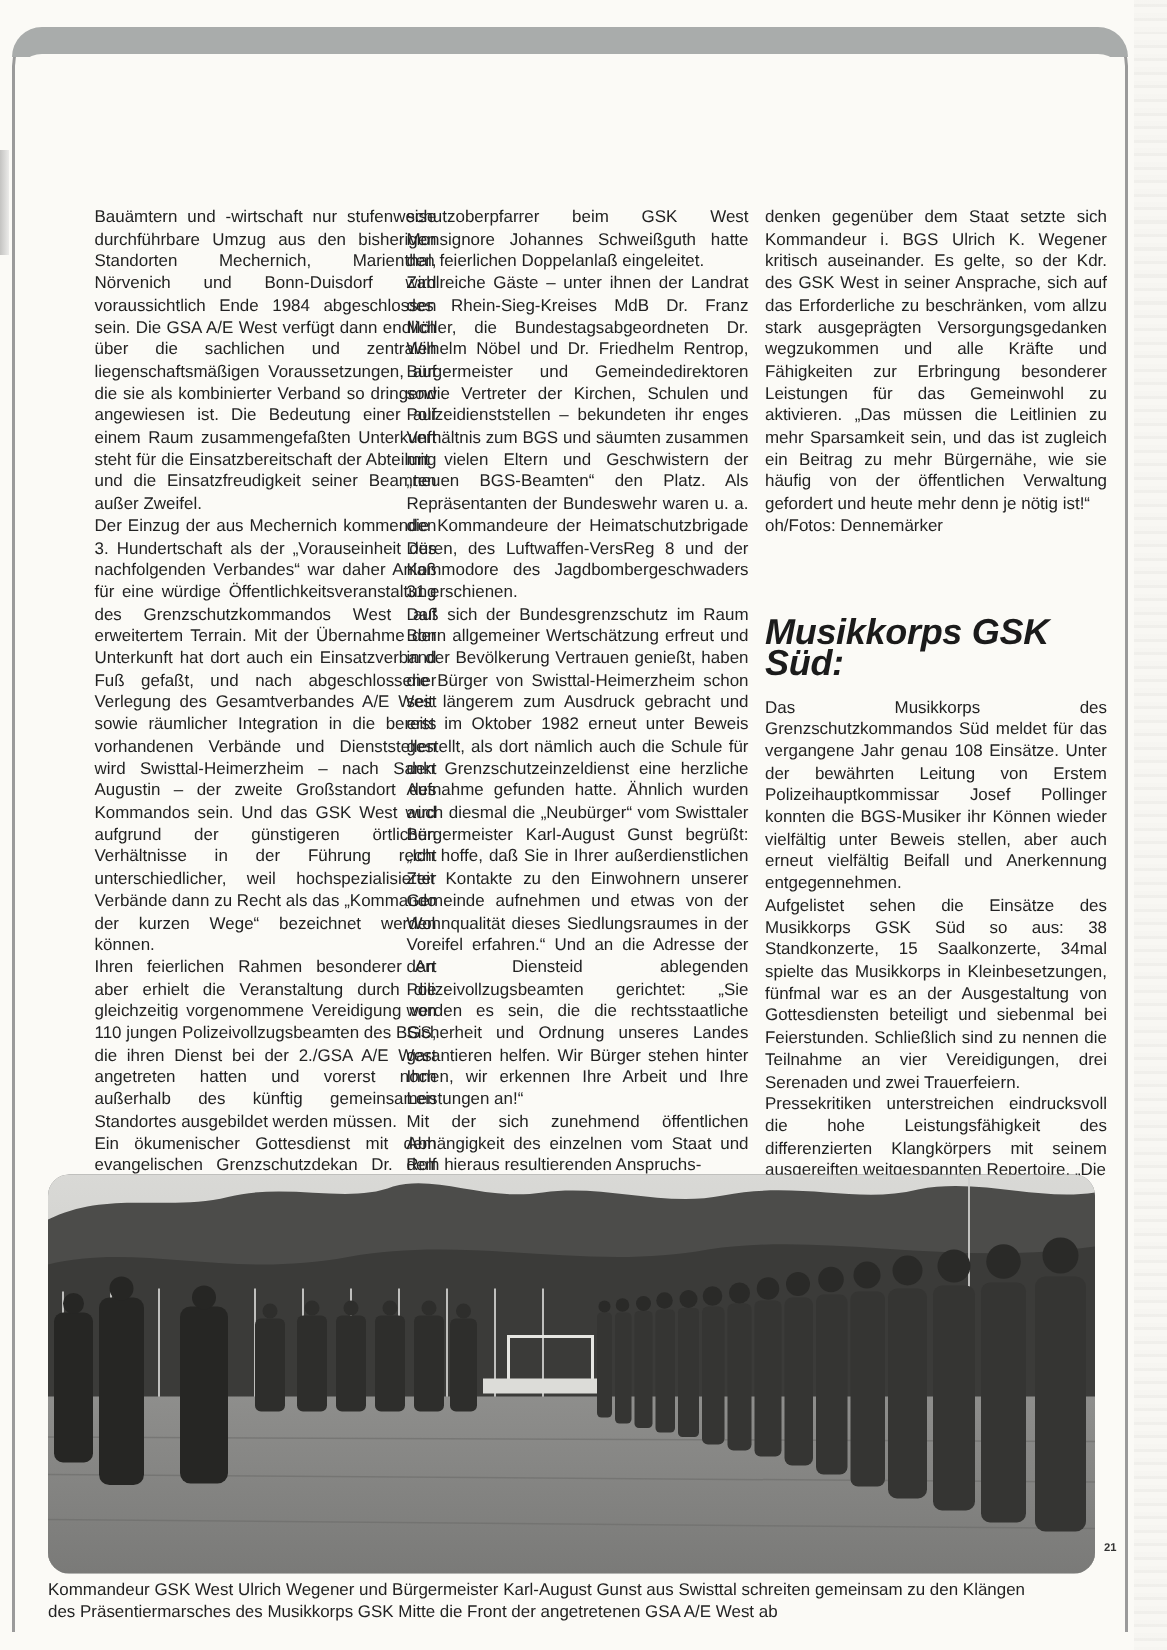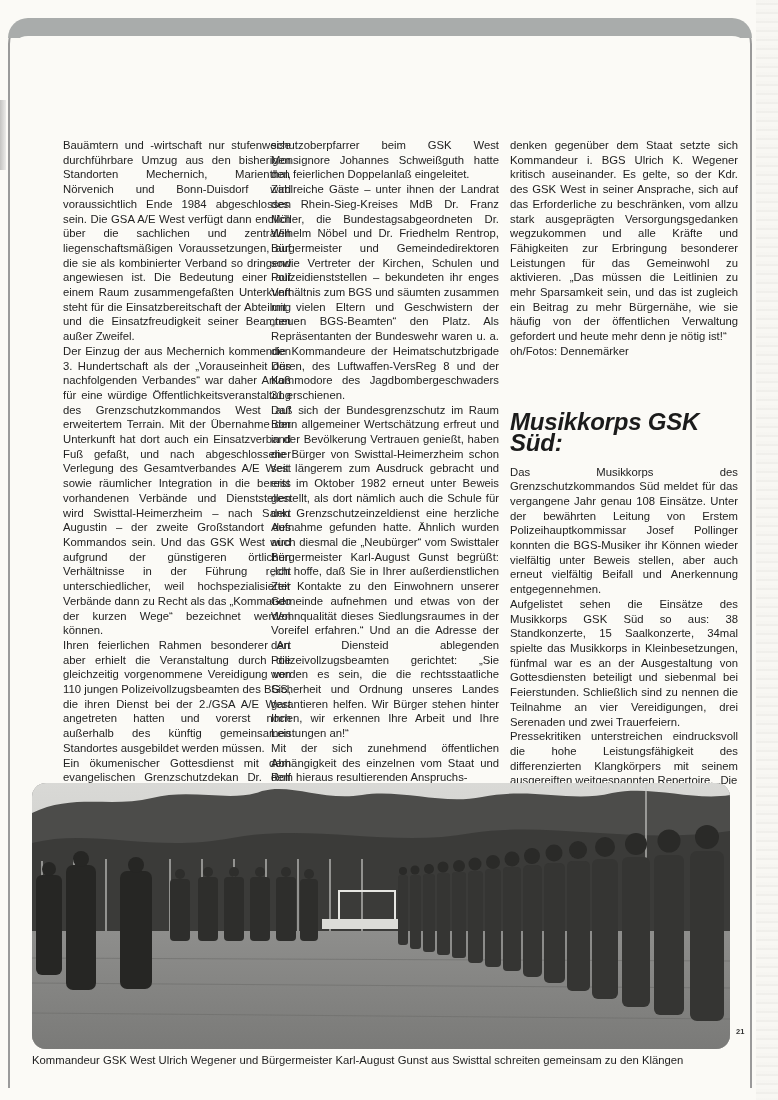--- a/index.html
+++ b/index.html
@@ -263,15 +263,16 @@
         <circle cx="573" cy="64" r="10"></circle>
       <circle cx="604" cy="61" r="11"></circle>
         <circle cx="637" cy="58" r="11.5"></circle>
         <circle cx="675" cy="54" r="12"></circle>
     </g>
   </svg>
 </div>
 
 <div class="caption">
   <span>Kommandeur GSK West Ulrich Wegener und Bürgermeister Karl-August Gunst aus Swisttal schreiten gemeinsam zu den Klängen</span>
+  <span>des Präsentiermarsches des Musikkorps GSK Mitte die Front der angetretenen GSA A/E West ab</span>
 </div>
 
 <div class="page-number">21</div>
 
 </body></html>

